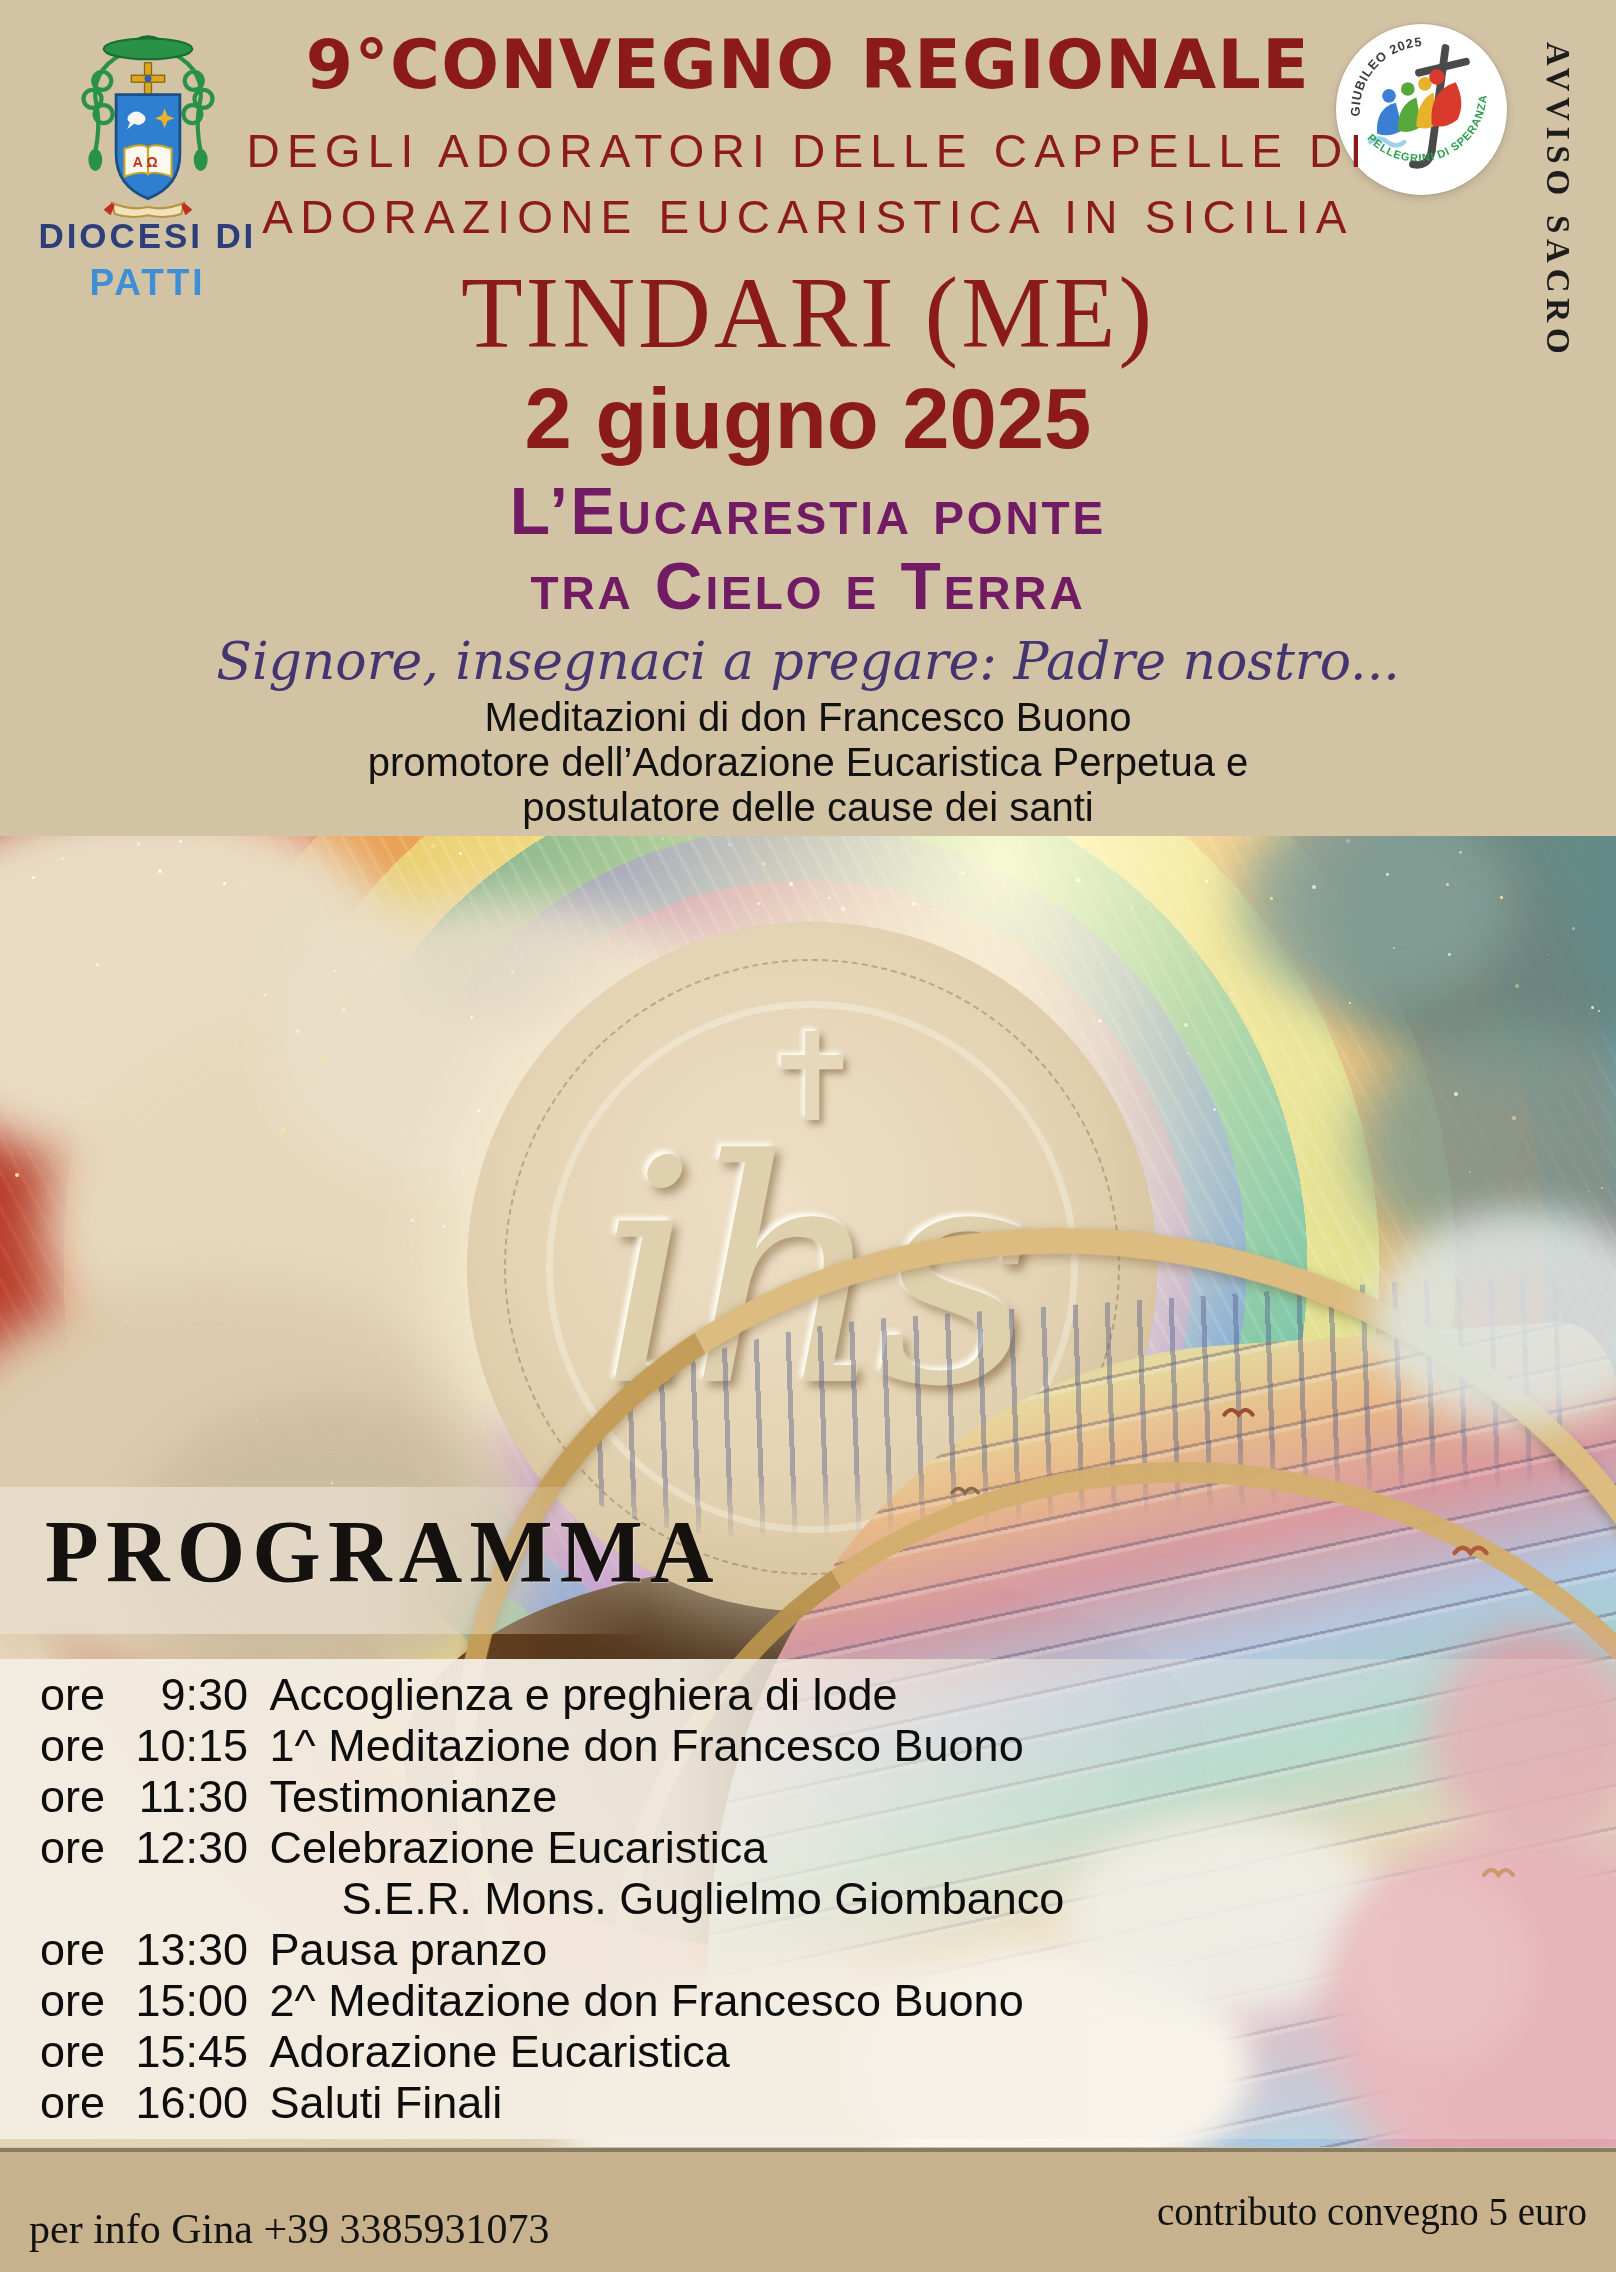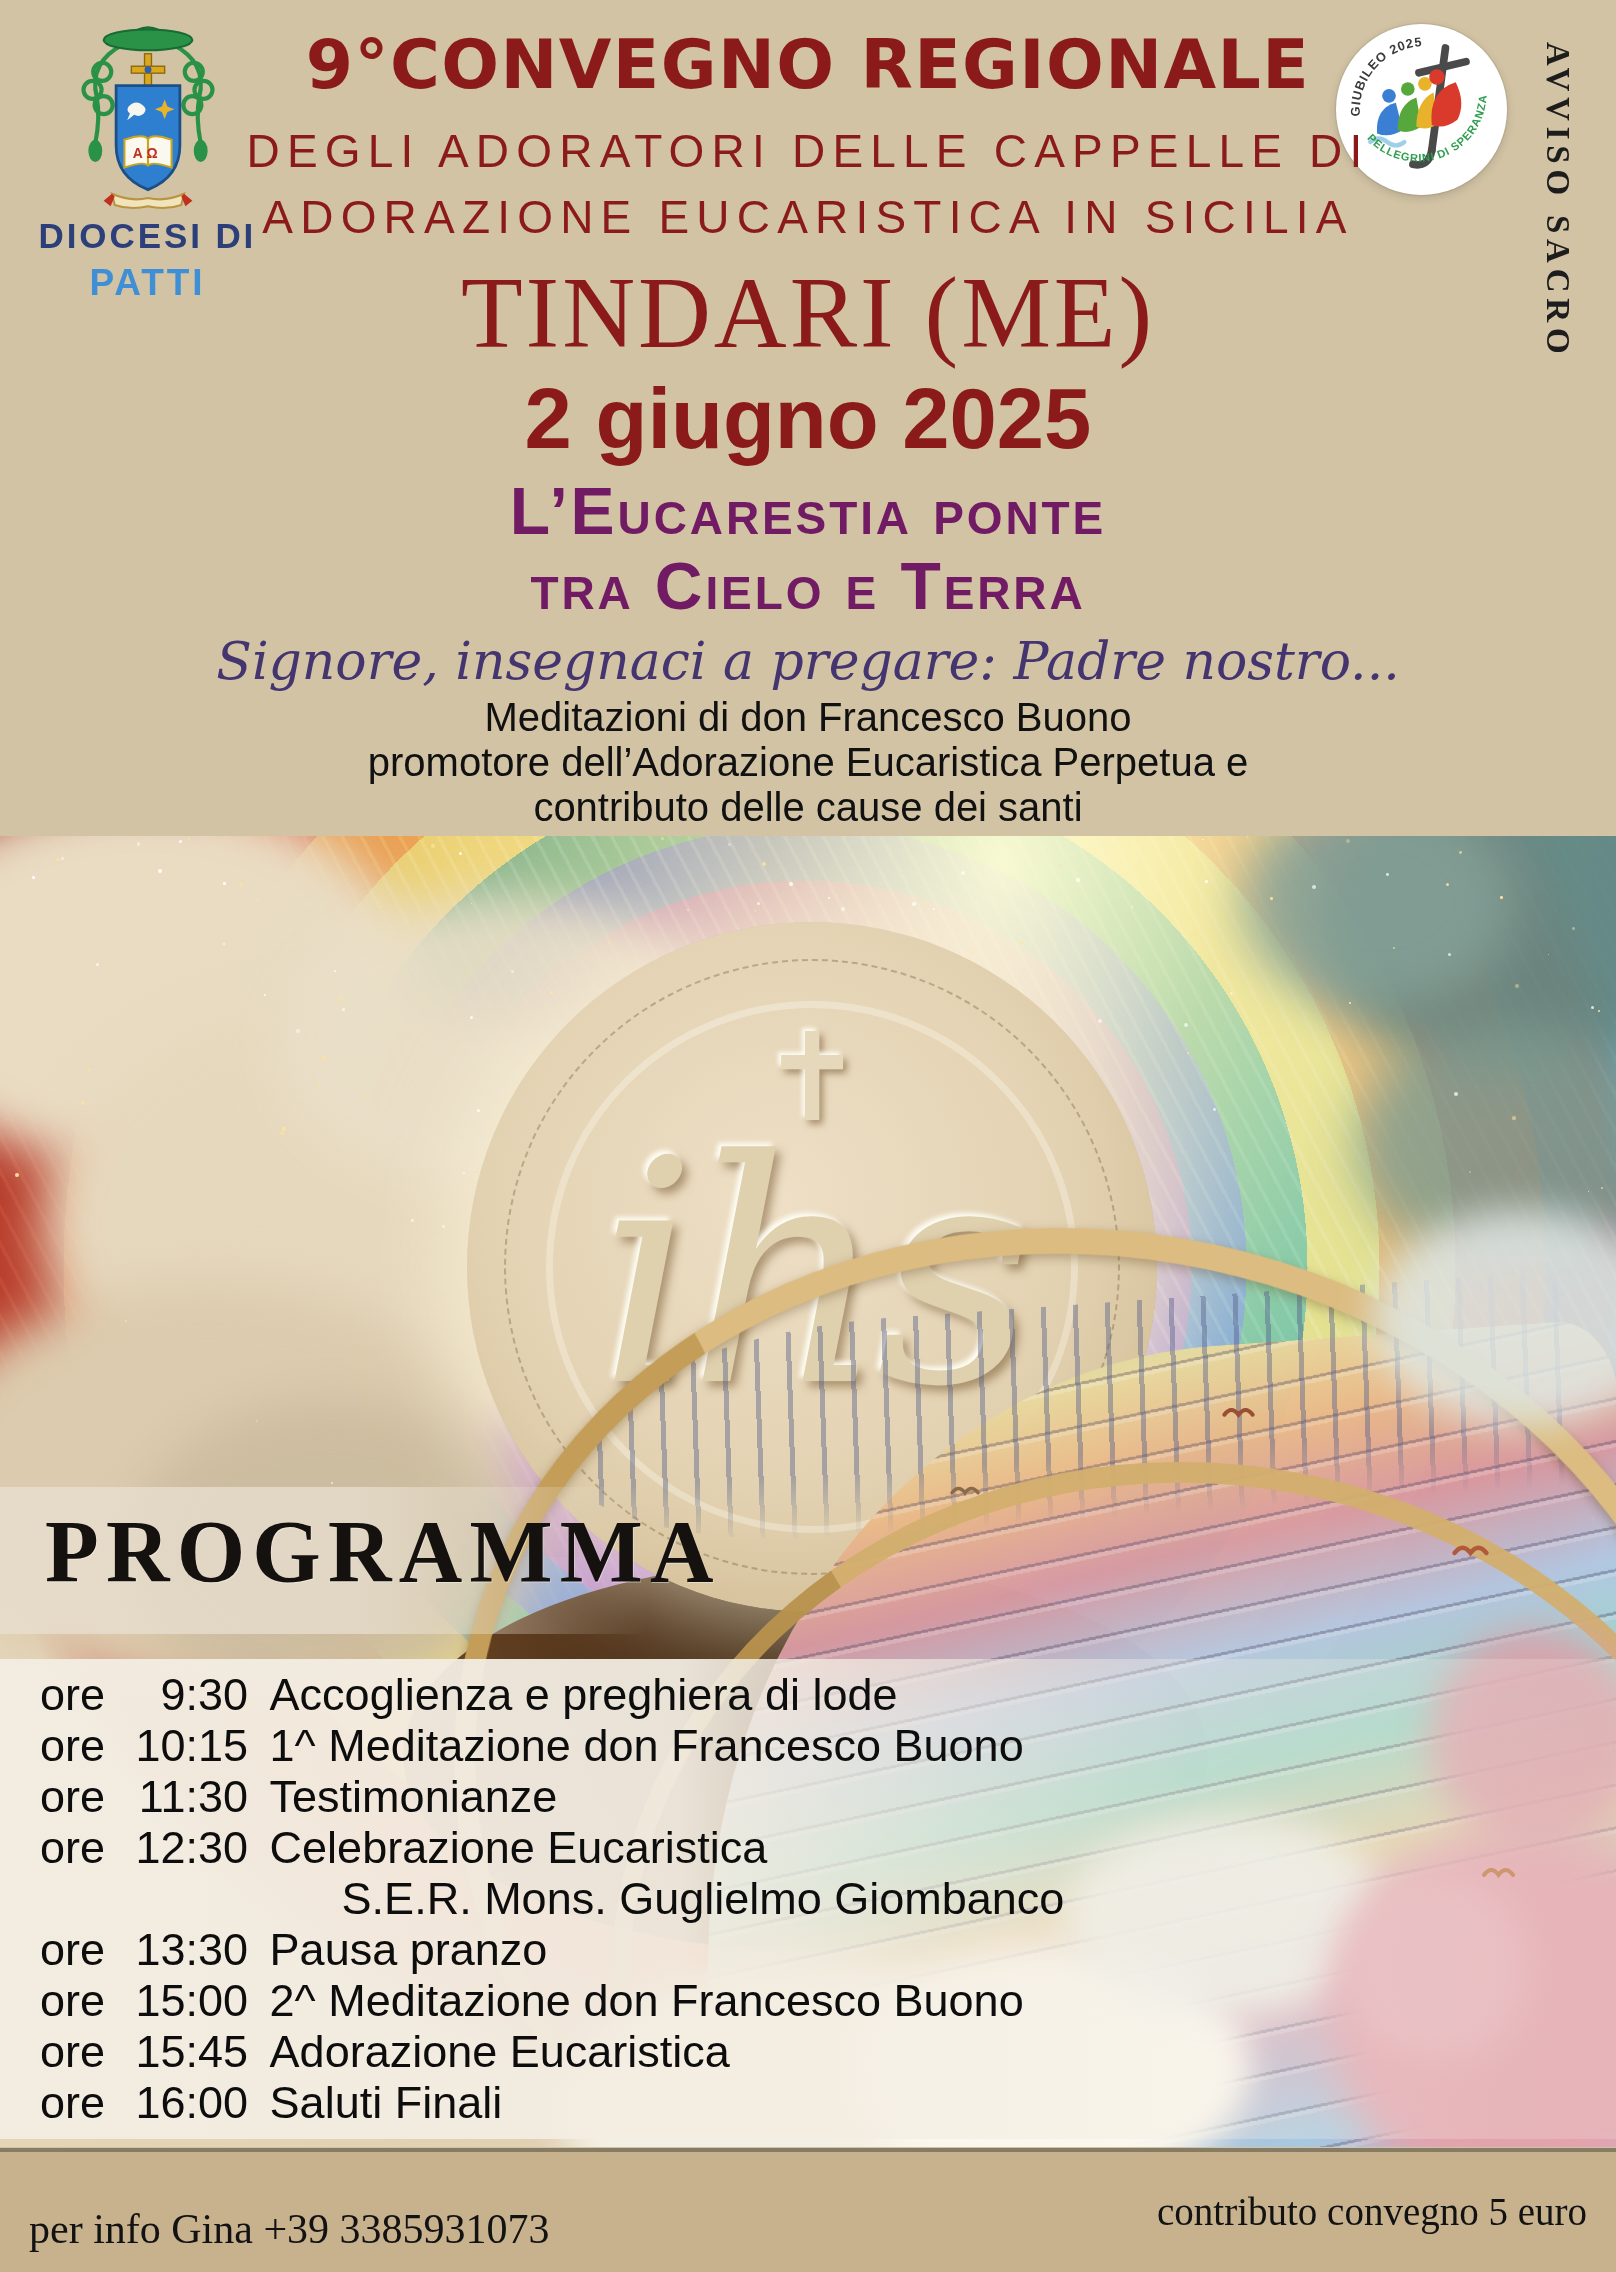--- a/index.html
+++ b/index.html
@@ -6,21 +6,21 @@
     --c-bg:#d2c3a4; --c-footer:#c7b28d; --c-red:#8b1a1a; --c-purple:#701b63;
     --c-indigo:#44346f; --c-navy:#2d3f7a; --c-lblue:#3f8fd6; --c-green:#2e9e4f; --c-black:#111;
   }
   *{margin:0;padding:0;box-sizing:border-box}
   html,body{background:#888}
   .poster{position:relative;width:1616px;height:2273px;margin:0 auto;overflow:hidden;
     background:var(--c-bg);font-family:"Liberation Sans",sans-serif}
 
   
   .header{position:absolute;inset:0 0 auto 0;height:836px}
-  .coa{position:absolute;left:40px;top:8px;width:216px;height:208px}
+  .coa{position:absolute;left:40px;top:17px;width:216px;height:208px}
   .coa svg{width:100%;height:100%}
   .coa-text{position:absolute;left:14.4px;top:216px;width:266px;text-align:center;
     font-weight:bold;letter-spacing:2.9px}
   .coa-line1{font-size:35px;color:var(--c-navy)}
   .coa-line2{font-size:37px;color:var(--c-lblue);margin-top:6px}
 
   .jubilee{position:absolute;left:1336px;top:24.4px;width:171px;height:171px;border-radius:50%;
     background:#fff;box-shadow:0 0 0 1.4px rgba(0,0,0,.05), 0 2.9px 10px rgba(0,0,0,.15)}
   .jubilee svg{width:100%;height:100%}
 
@@ -244,21 +244,21 @@
       <div class="t-line1">9°CONVEGNO REGIONALE</div>
       <div class="t-line2">DEGLI ADORATORI DELLE CAPPELLE DI</div>
       <div class="t-line3">ADORAZIONE EUCARISTICA IN SICILIA</div>
       <div class="t-place">TINDARI (ME)</div>
       <div class="t-date">2 giugno 2025</div>
       <div class="t-theme">L’Eucarestia ponte</div>
       <div class="t-theme">tra Cielo e Terra</div>
       <div class="t-motto">Signore, insegnaci a pregare: Padre nostro...</div>
       <div class="t-speaker">Meditazioni di don Francesco Buono</div>
       <div class="t-speaker">promotore dell’Adorazione Eucaristica Perpetua e</div>
-      <div class="t-speaker">contributo delle cause dei santi</div>
+      <div class="t-speaker">postulatore delle cause dei santi</div>
     </div>
   </div>
 
   <div class="artwork">
     <div class="layer redsky"></div>
     <div class="layer rainbow"></div>
     <div class="layer streaks"></div>
     <div class="layer glow"></div>
 
     <div class="layer cloud tc1"></div>

